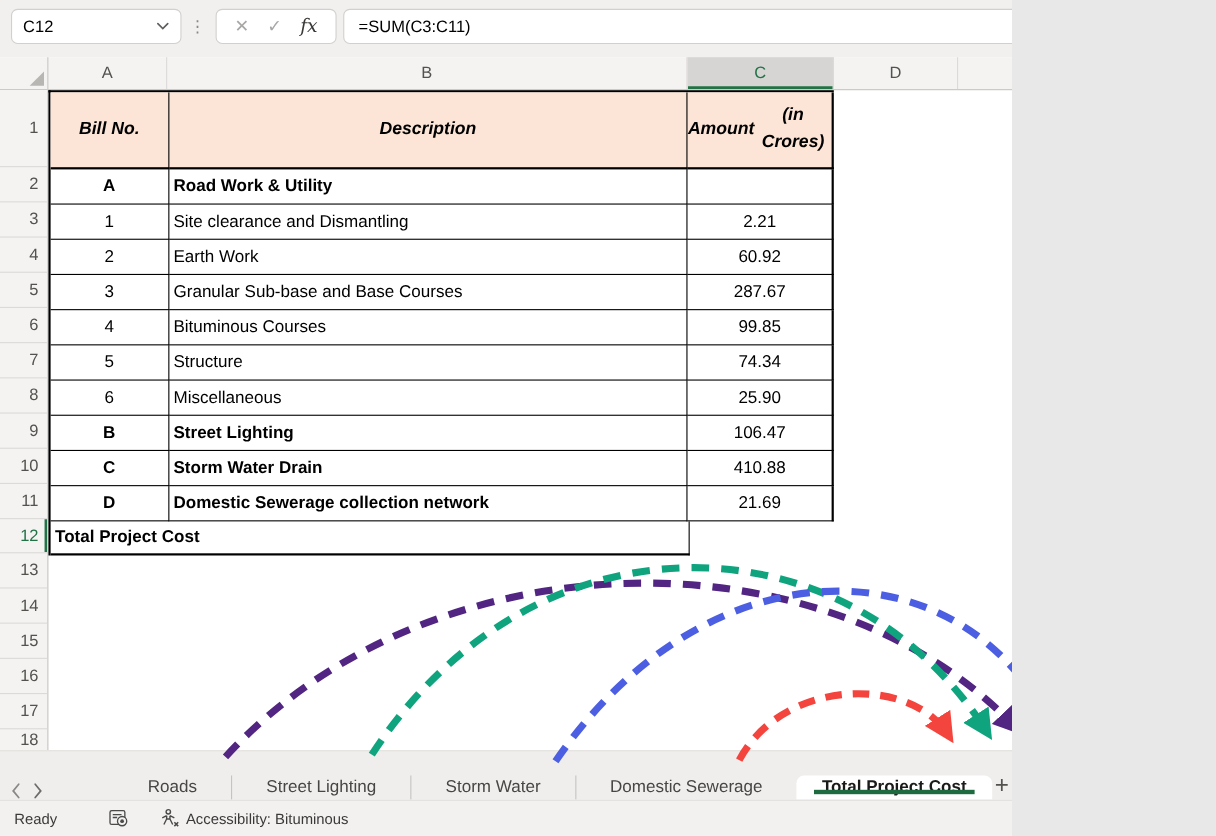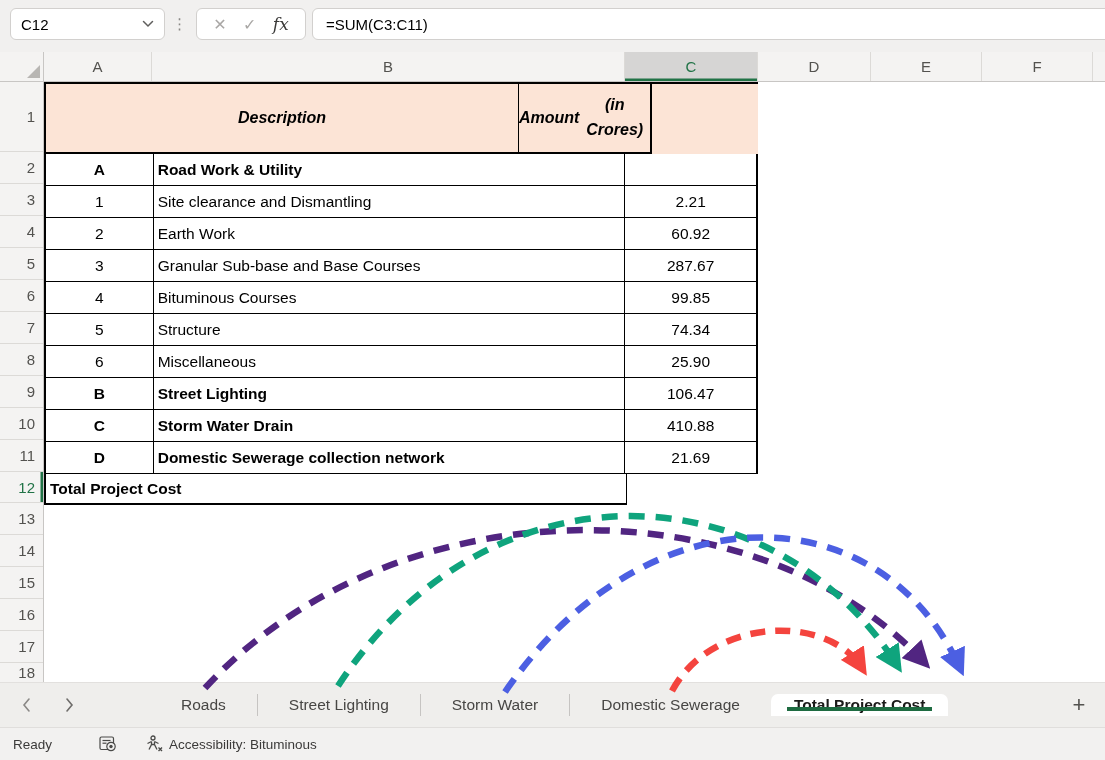--- a/index.html
+++ b/index.html
@@ -1,18 +1,18 @@
 <!DOCTYPE html>
 <html><head>
 <meta charset="utf-8">
 <style>
   * { margin:0; padding:0; box-sizing:border-box; }
   html,body { background:#e8e8e8; }
   .app {
-    position:relative; width:1105px; height:760px; background:#fff;
+    position:relative; width:920px; height:760px; background:#fff;
     font-family:"Liberation Sans", sans-serif; overflow:hidden; color:#000;
   }
   
   .topbar { position:absolute; left:0; top:0; right:0; height:52px; background:#F1F0EF; }
   .box { position:absolute; top:8px; height:32px; background:#fff; border:1px solid #D2D0CE; border-radius:6px; display:flex; align-items:center; }
   .namebox { left:10px; width:155px; padding-left:10px; font-size:15px; justify-content:space-between; }
   .namebox .chev { margin-right:10px; display:flex; }
   .moredots { position:absolute; left:172px; top:8px; height:32px; display:flex; align-items:center; color:#8A8886; font-size:15px; letter-spacing:0; }
   .fxgroup { left:196px; width:110px; justify-content:space-around; padding:0 8px; }
   .fxgroup .dis { color:#A9A7A5; font-size:16px; }
@@ -44,21 +44,21 @@
   .t-row.hdr .cell { border-bottom-width:2px; justify-content:center; text-align:center; font-size:16px; }
   .t-row.hdr .c-amt { flex-direction:row; line-height:1.55; }
   .t-row.sec .c-bill, .t-row.sec .c-desc { font-weight:700; }
   .t-row.tot .cell { border-bottom-width:2px; font-weight:700; }
   .t-row.tot .c-label { width:581px; padding:0 4px; }
   .selcell { position:relative; border:2.5px solid #217346 !important; }
   .selcell .fillhandle { position:absolute; right:-6px; bottom:-6px; width:7px; height:7px; background:#217346; border:1px solid #fff; }
   
   svg.arrows { position:absolute; left:0; top:0; z-index:6; pointer-events:none; }
   
-  .tabbar { position:absolute; left:0; right:0; top:682px; height:45px; background:#EFEEEC; border-top:1px solid #E2E0DE; display:flex; align-items:center; z-index:3; }
+  .tabbar { position:absolute; left:0; right:0; top:682px; height:45px; background:#EFEEEC; border-top:1px solid #E2E0DE; display:flex; align-items:flex-end; z-index:3; }
   .nav { width:36px; margin-left:8px; display:flex; align-items:center; justify-content:center; color:#6E6C6A; }
   .tabs { display:flex; margin-left:62px; align-items:stretch; }
   .tab { padding:0 31px; display:flex; align-items:center; font-size:15.5px; color:#474644; white-space:nowrap; }
   .tdiv { width:1px; height:22px; background:#C6C4C2; align-self:center; }
   .tab.active { background:#fff; border-radius:7px 7px 0 0; font-weight:700; color:#1B1A19; position:relative; padding:0 23px; }
   .tab.active::after { content:""; position:absolute; left:16px; right:16px; bottom:5px; height:4px; background:#1E6B41; }
   .addsheet { margin-left:auto; width:52px; display:flex; align-items:center; justify-content:center; font-size:22px; color:#53524F; font-weight:300; }
   
   .statusbar { position:absolute; left:0; right:0; bottom:0; height:33px; background:#F2F1F0; border-top:1px solid #E0DEDC; display:flex; align-items:center; font-size:13.5px; color:#3B3A39; z-index:4; }
   .statusbar .ready { margin-left:13px; }
@@ -119,20 +119,21 @@
     <div class="rh">13</div>
     <div class="rh">14</div>
     <div class="rh">15</div>
     <div class="rh">16</div>
     <div class="rh">17</div>
     <div class="rh h18">18</div>
   </div>
 
   <div class="tbl">
     <div class="t-row hdr">
+      <div class="cell c-bill">Bill No.</div>
       <div class="cell c-desc">Description</div>
       <div class="cell c-amt">
         <span>Amount</span>
         <span>(in Crores)</span>
       </div>
     </div>
     <div class="t-row sec">
       <div class="cell c-bill">A</div>
       <div class="cell c-desc">Road Work &amp; Utility</div>
       <div class="cell c-amt"></div>

